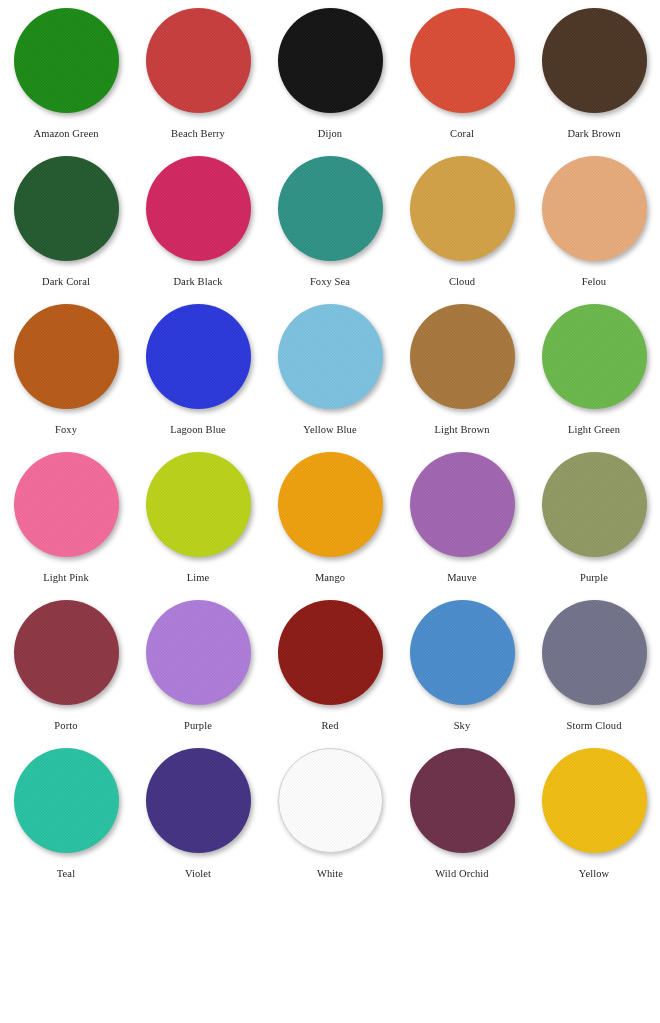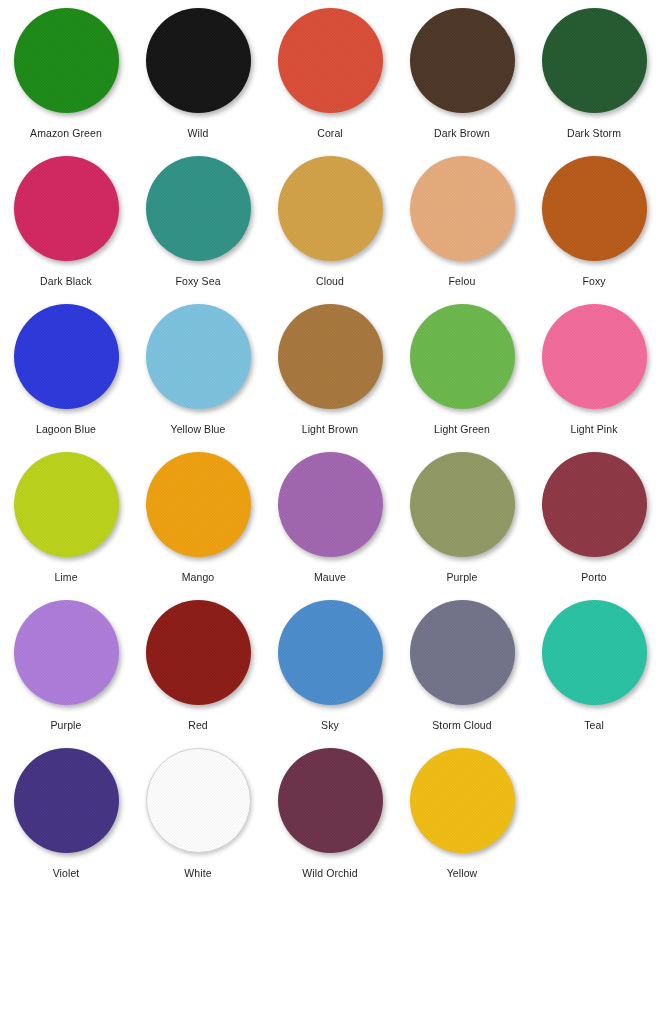--- a/index.html
+++ b/index.html
@@ -54,45 +54,50 @@
     pointer-events: none;
   }
   .swatch-label {
     margin-top: 14px;
     font-size: 10.5px;
     line-height: 13px;
     color: #1f1f1f;
     text-align: center;
     letter-spacing: 0.1px;
     white-space: nowrap;
+    font-family: Liberation Serif, serif;
   }
 </style>
 </head>
 <body>
 
 <main id="palette-grid">
     <div class="swatch-cell">
       <div class="swatch-disc" style="background: rgb(26, 138, 20);"></div>
       <div class="swatch-label">Amazon Green</div>
     </div>
     <div class="swatch-cell">
+      <div class="swatch-disc" style="background: rgb(201, 60, 60);"></div>
+      <div class="swatch-label">Beach Berry</div>
+    </div>
+    <div class="swatch-cell">
       <div class="swatch-disc" style="background: rgb(18, 18, 18);"></div>
-      <div class="swatch-label">Wild</div>
+      <div class="swatch-label">Dijon</div>
     </div>
     <div class="swatch-cell">
       <div class="swatch-disc" style="background: rgb(219, 76, 53);"></div>
       <div class="swatch-label">Coral</div>
     </div>
     <div class="swatch-cell">
       <div class="swatch-disc" style="background: rgb(75, 52, 36);"></div>
       <div class="swatch-label">Dark Brown</div>
     </div>
     <div class="swatch-cell">
       <div class="swatch-disc" style="background: rgb(35, 89, 46);"></div>
-      <div class="swatch-label">Dark Storm</div>
+      <div class="swatch-label">Dark Coral</div>
     </div>
     <div class="swatch-cell">
       <div class="swatch-disc" style="background: rgb(211, 37, 96);"></div>
       <div class="swatch-label">Dark Black</div>
     </div>
     <div class="swatch-cell">
       <div class="swatch-disc" style="background: rgb(46, 146, 133);"></div>
       <div class="swatch-label">Foxy Sea</div>
     </div>
     <div class="swatch-cell">

